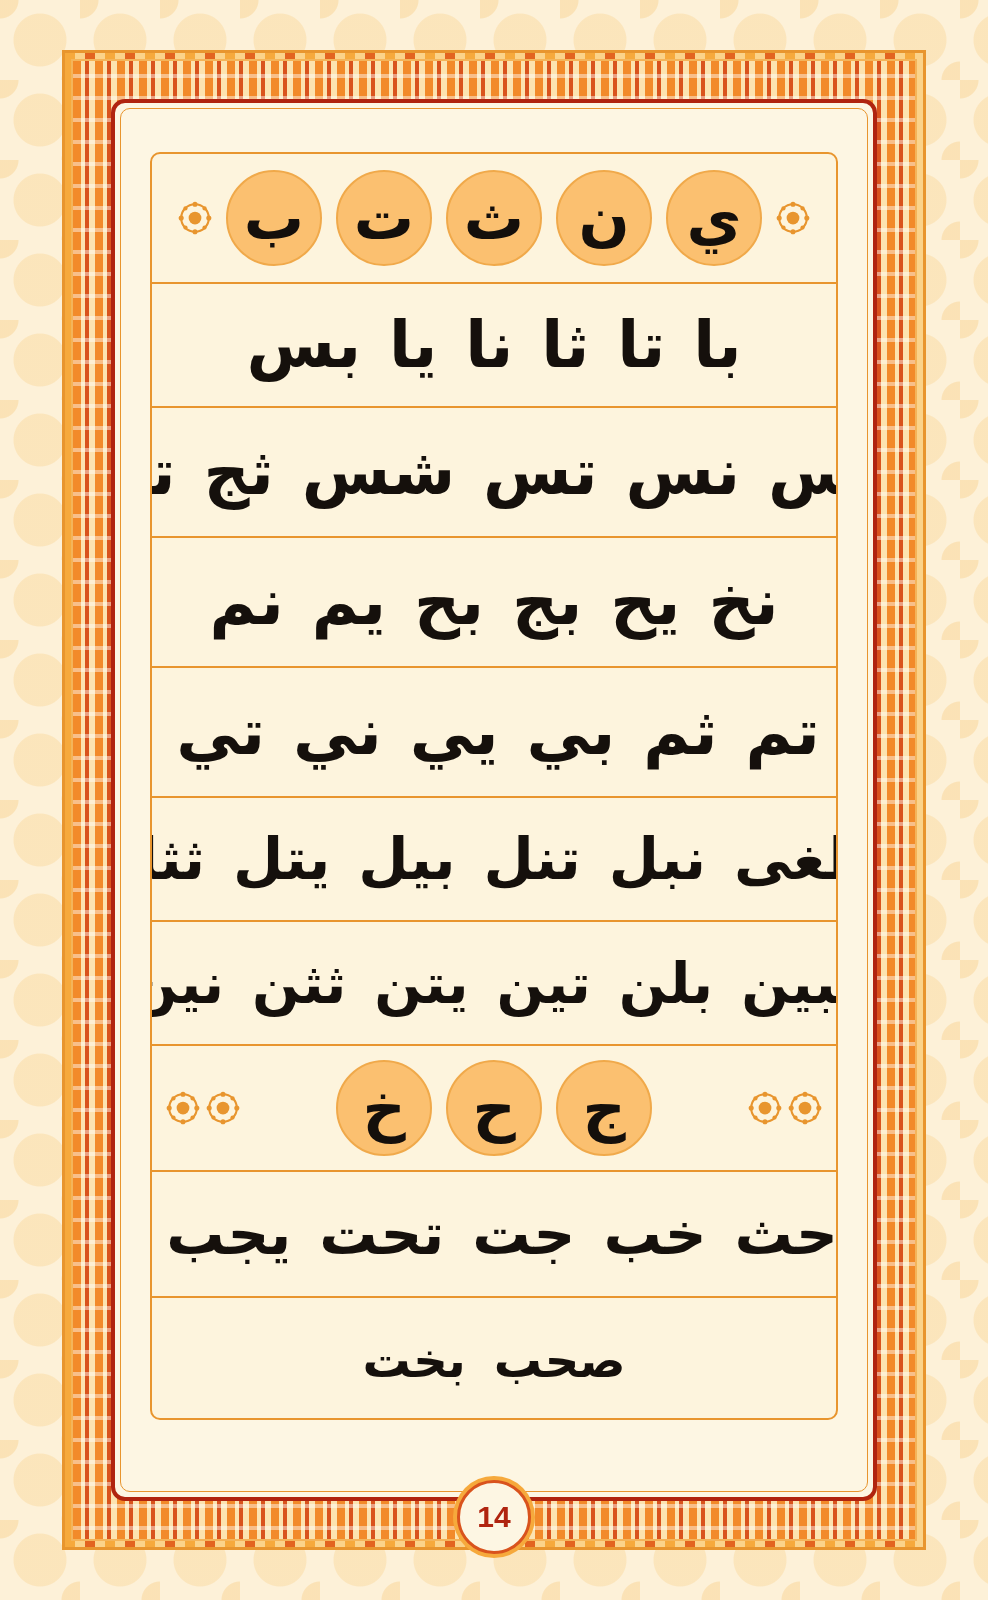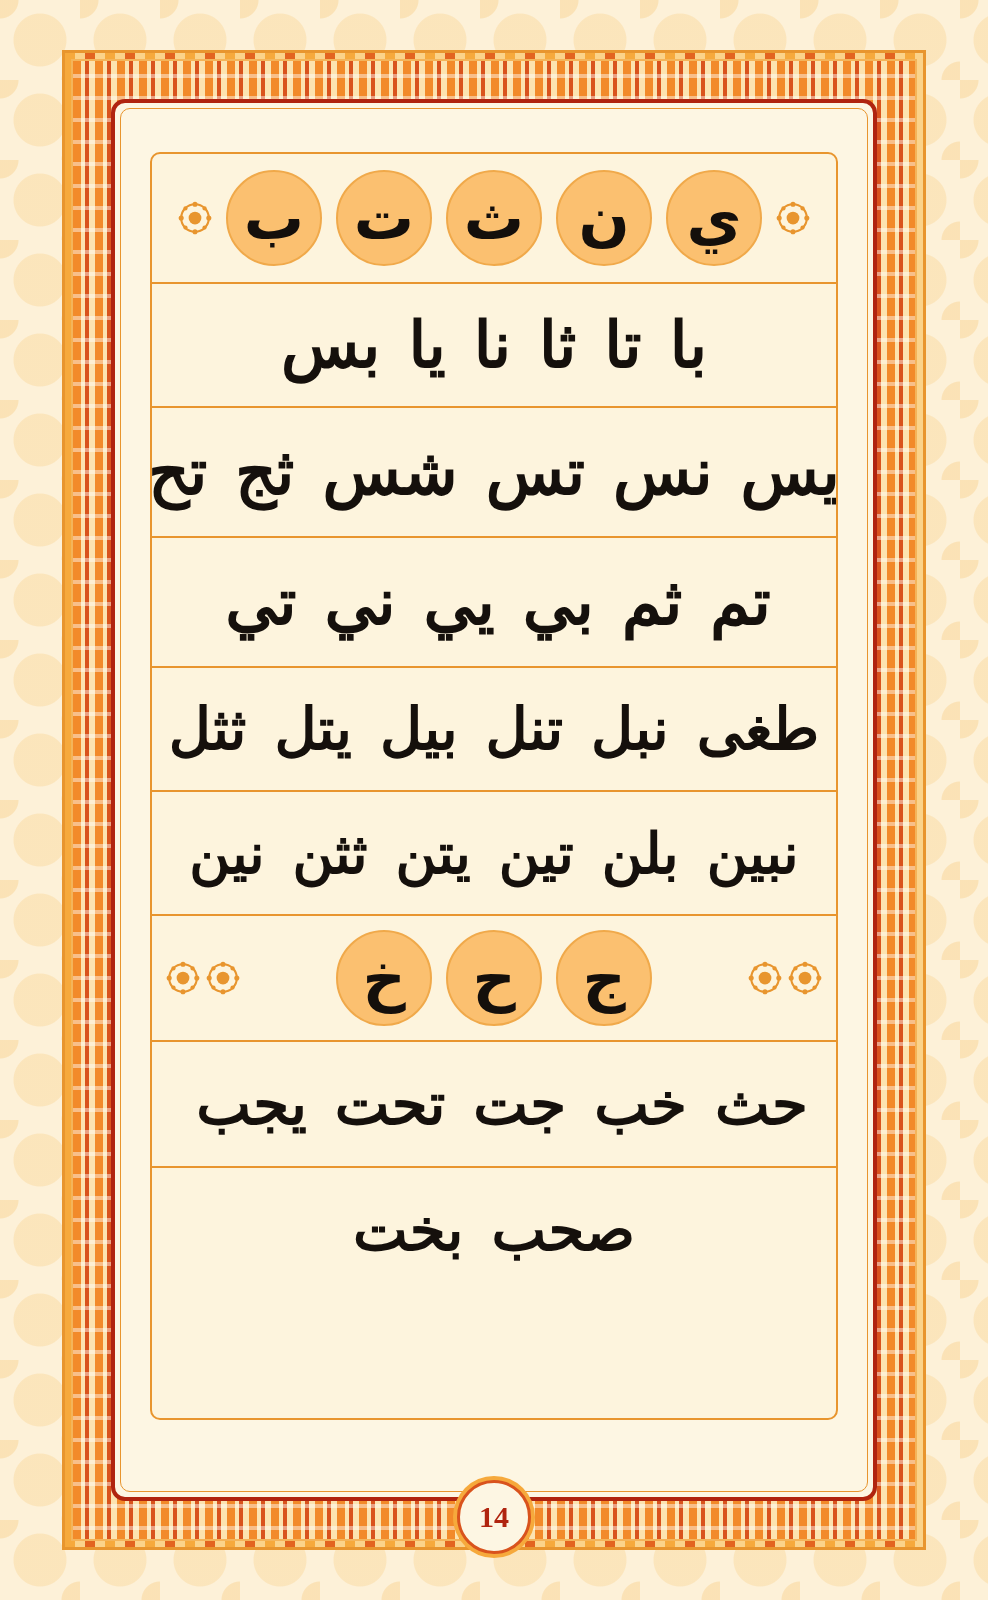--- a/index.html
+++ b/index.html
@@ -124,21 +124,21 @@
   .row-text {
     flex: 1 1 auto;
     font-size: 64px;
     color: #15100c;
     letter-spacing: 0;
     font-family: "DejaVu Sans", "Liberation Sans", sans-serif;
     font-weight: 700;
     padding: 0 26px;
     white-space: nowrap;
   }
-  .row-text span.word { margin: 16px 14px; display: inline-block; font-family: Liberation Serif, serif; }
+  .row-text span.word { margin: 16px 14px; display: inline-block; }
 
   .circle {
     width: 92px;
     height: 92px;
     border-radius: 50%;
     background: #fbc070;
     border: 2px solid #f0a94a;
     display: flex;
     align-items: center;
     justify-content: center;
@@ -177,21 +177,21 @@
     inset: 0;
     border-radius: 50%;
     background: #fdf6e3;
     border: 3px solid #d9531d;
     box-shadow: 0 0 0 4px #f6a93c;
   }
   .page-number .num {
     position: relative;
     font-size: 30px;
     color: #b0240f;
-    font-family: Liberation Serif, serif;
+    font-family: Liberation Sans, sans-serif;
     font-weight: 700;
   }
 </style>
 </head>
 <body>
 
 <div class="page">
   <div class="bg-pattern"></div>
 
   <div class="frame-outer">
@@ -242,20 +242,25 @@
         <span class="word">با</span><span class="word">تا</span><span class="word">ثا</span><span class="word">نا</span><span class="word">يا</span><span class="word">بس</span>
       </div>
     </div>
 
     <div class="row" style="flex:0 0 130px;">
       <div class="row-text" style="text-align:center;">
         <span class="word">يس</span><span class="word">نس</span><span class="word">تس</span><span class="word">شس</span><span class="word">ثج</span><span class="word">تح</span>
       </div>
     </div>
 
+    <div class="row" style="flex:0 0 130px;">
+      <div class="row-text" style="text-align:center;">
+        <span class="word">نخ</span><span class="word">يح</span><span class="word">بج</span><span class="word">بح</span><span class="word">يم</span><span class="word">نم</span>
+      </div>
+    </div>
 
     <div class="row" style="flex:0 0 130px;padding-left:8px;">
       <div class="row-text" style="text-align:center;">
         <span class="word">تم</span><span class="word">ثم</span><span class="word">بي</span><span class="word">يي</span><span class="word">ني</span><span class="word">تي</span>
       </div>
     </div>
 
     <div class="row" style="flex:0 0 124px;">
       <div class="row-text" style="text-align:center; font-size:58px;">
         <span class="word">طغى</span><span class="word">نبل</span><span class="word">تنل</span><span class="word">بيل</span><span class="word">يتل</span><span class="word">ثثل</span>
@@ -336,21 +341,21 @@
       </div>
     </div>
 
     <div class="row" style="flex:0 0 126px;padding-left:16px;">
       <div class="row-text" style="text-align:center; font-size:58px;">
         <span class="word">حث</span><span class="word">خب</span><span class="word">جت</span><span class="word">تحت</span><span class="word">يجب</span>
       </div>
     </div>
 
     <div class="row" style="flex:0 0 124px;">
-      <div class="row-text" style="text-align:center; font-size:58px;">
+      <div class="row-text" style="text-align:center; font-size:48px;">
         <span class="word">صحب</span><span class="word">بخت</span>
       </div>
     </div>
 
   </div>
 
   <div class="page-number">
     <div class="disc"></div>
     <div class="num">14</div>
   </div>

